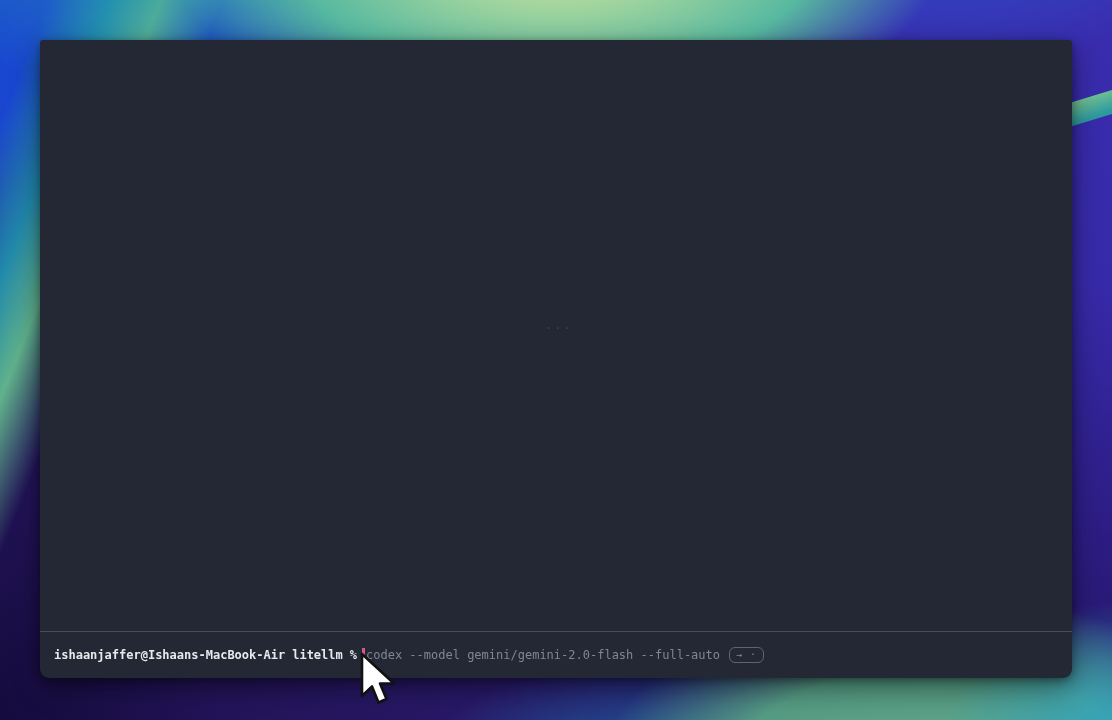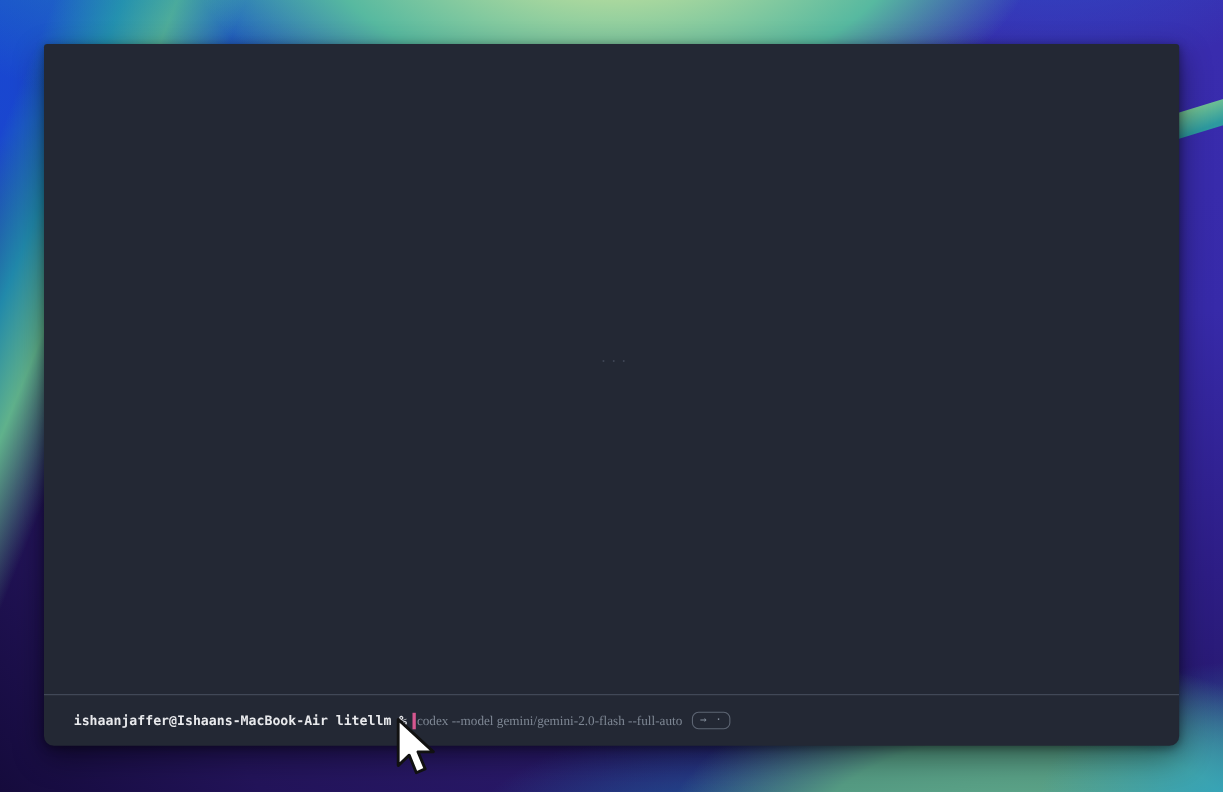--- a/index.html
+++ b/index.html
@@ -54,31 +54,31 @@
     position: absolute; left: 505px; top: 278px;
     color: #3d4453; font-size: 12px; letter-spacing: 2px;
   }
   .prompt-divider {
     position: absolute; left: 0; right: 0; top: 591px;
     height: 1px; background: #454c5b;
   }
   .prompt-line {
     position: absolute; left: 0; right: 0; top: 592px; height: 46px;
     display: flex; align-items: center;
-    padding-left: 27px;
+    padding-left: 14px;
     font-size: 12px; line-height: 15px;
     white-space: pre;
   }
   .prompt-part { color: #e8e9ec; font-weight: bold; margin-right: 7px; }
   .prompt-symbol { color: #e8e9ec; font-weight: bold; margin-right: 5px; }
   .text-cursor {
     display: inline-block; width: 3px; height: 15px;
     background: #d6578f; margin-right: 0px; flex: none;
   }
-  .suggestion { color: #7e8794; margin-left: 1px; font-family: Liberation Serif, serif; }
+  .suggestion { color: #7e8794; margin-left: 1px; }
   .hint-badge {
     margin-left: 9px;
     border: 1px solid #5d6573; border-radius: 6px;
     padding: 0px 6px 1px 6px;
     color: #828c99; font-size: 10px; line-height: 13px;
     letter-spacing: 1px;
   }
 
   
   .mouse-pointer {

